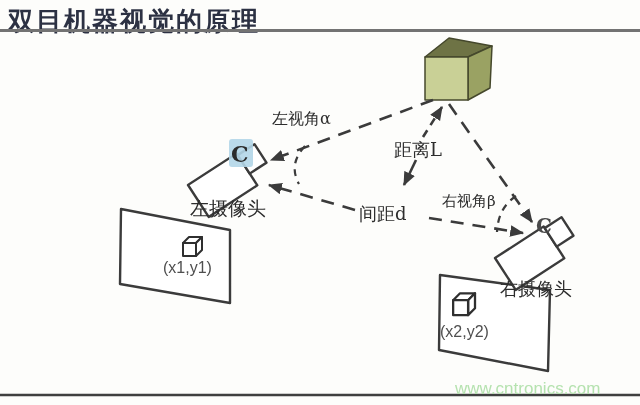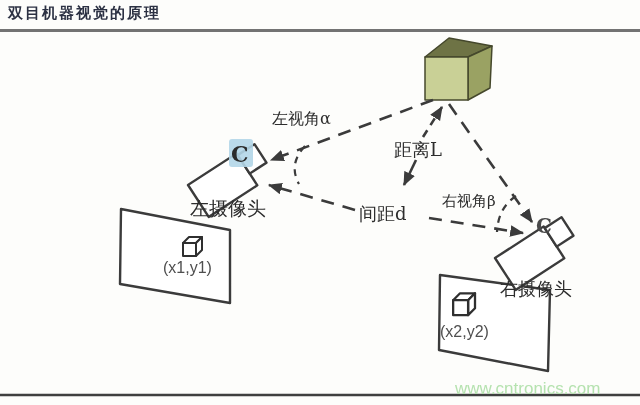--- a/index.html
+++ b/index.html
@@ -4,21 +4,21 @@
 <style>
   html,body { margin:0; padding:0; background:#ffffff; }
   .page {
     position:relative; width:640px; height:405px;
     background:#fdfdfb; overflow:hidden;
     font-family:"Liberation Sans", sans-serif;
   }
   .title {
     position:absolute; left:8px; top:4px;
     font-family:"DejaVu Serif", serif;
-    font-weight:bold; font-size:15px; letter-spacing:2px;
+    font-weight:bold; font-size:26px; letter-spacing:2px;
     color:#2c3143; white-space:nowrap;
   }
   .title-rule {
     position:absolute; left:0; top:29px; width:640px; height:3px;
     background:#737373;
   }
   svg.diagram { position:absolute; left:0; top:0; }
 
   .ln   { stroke:#3b3b3b; stroke-width:2.6; fill:none; }
   .dash { stroke-dasharray:13 9; }

